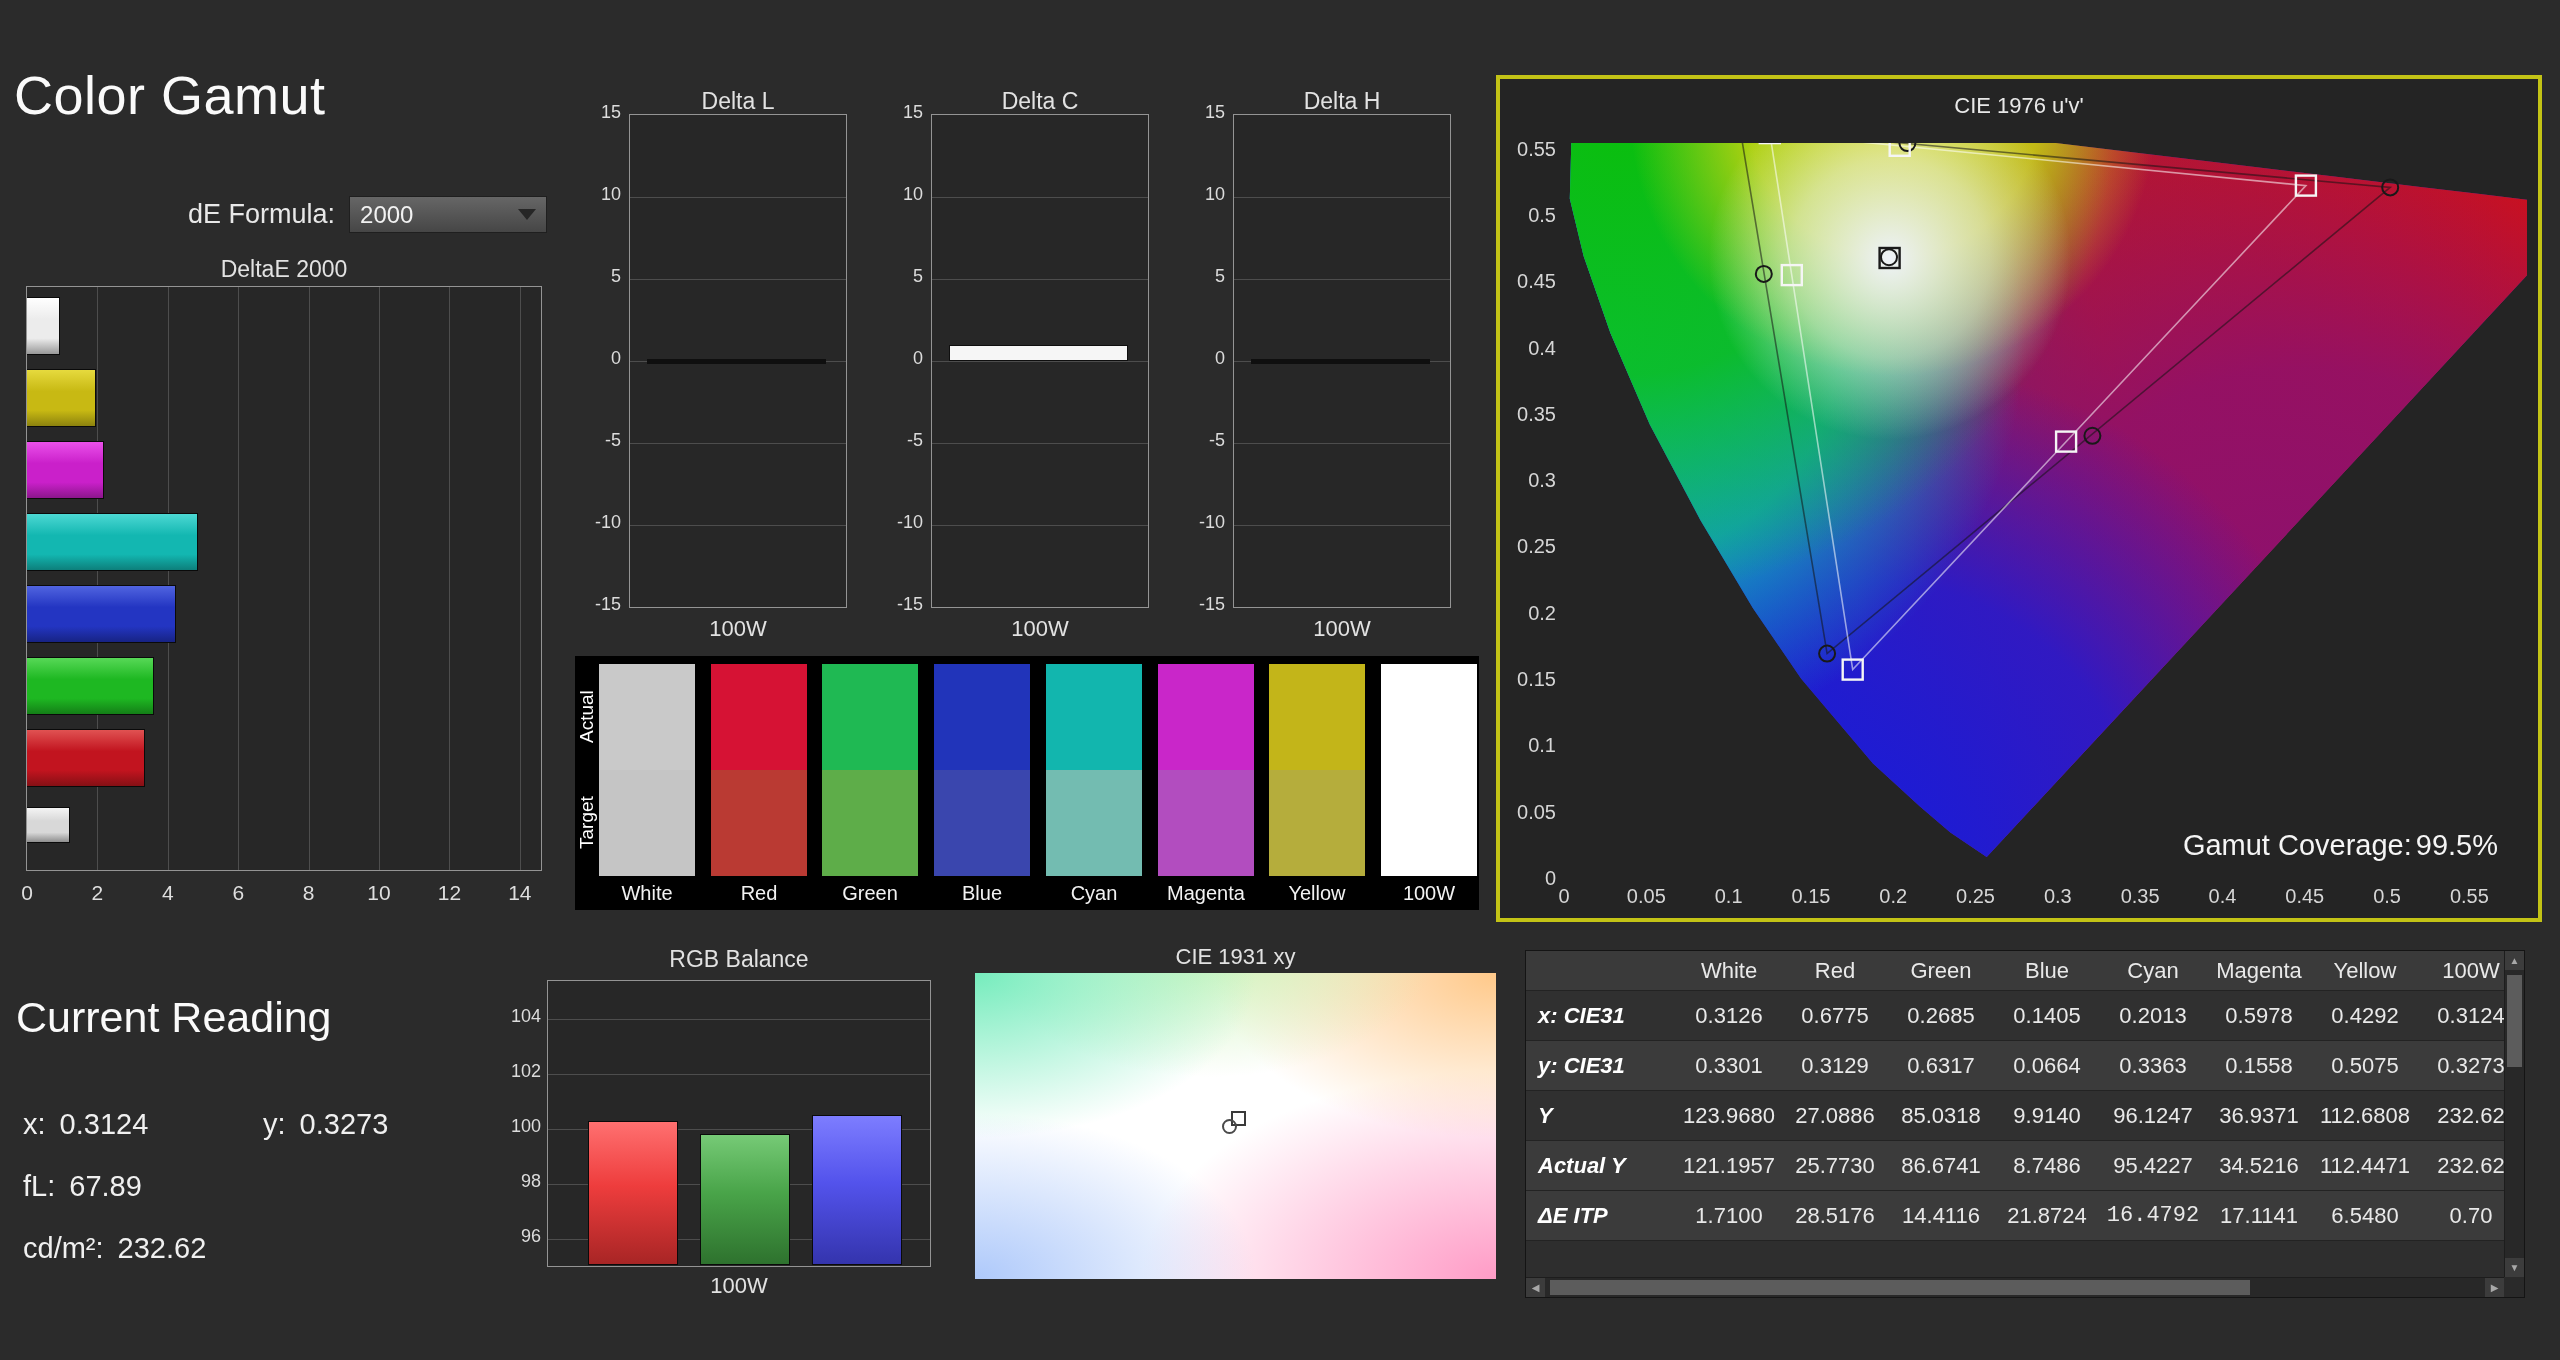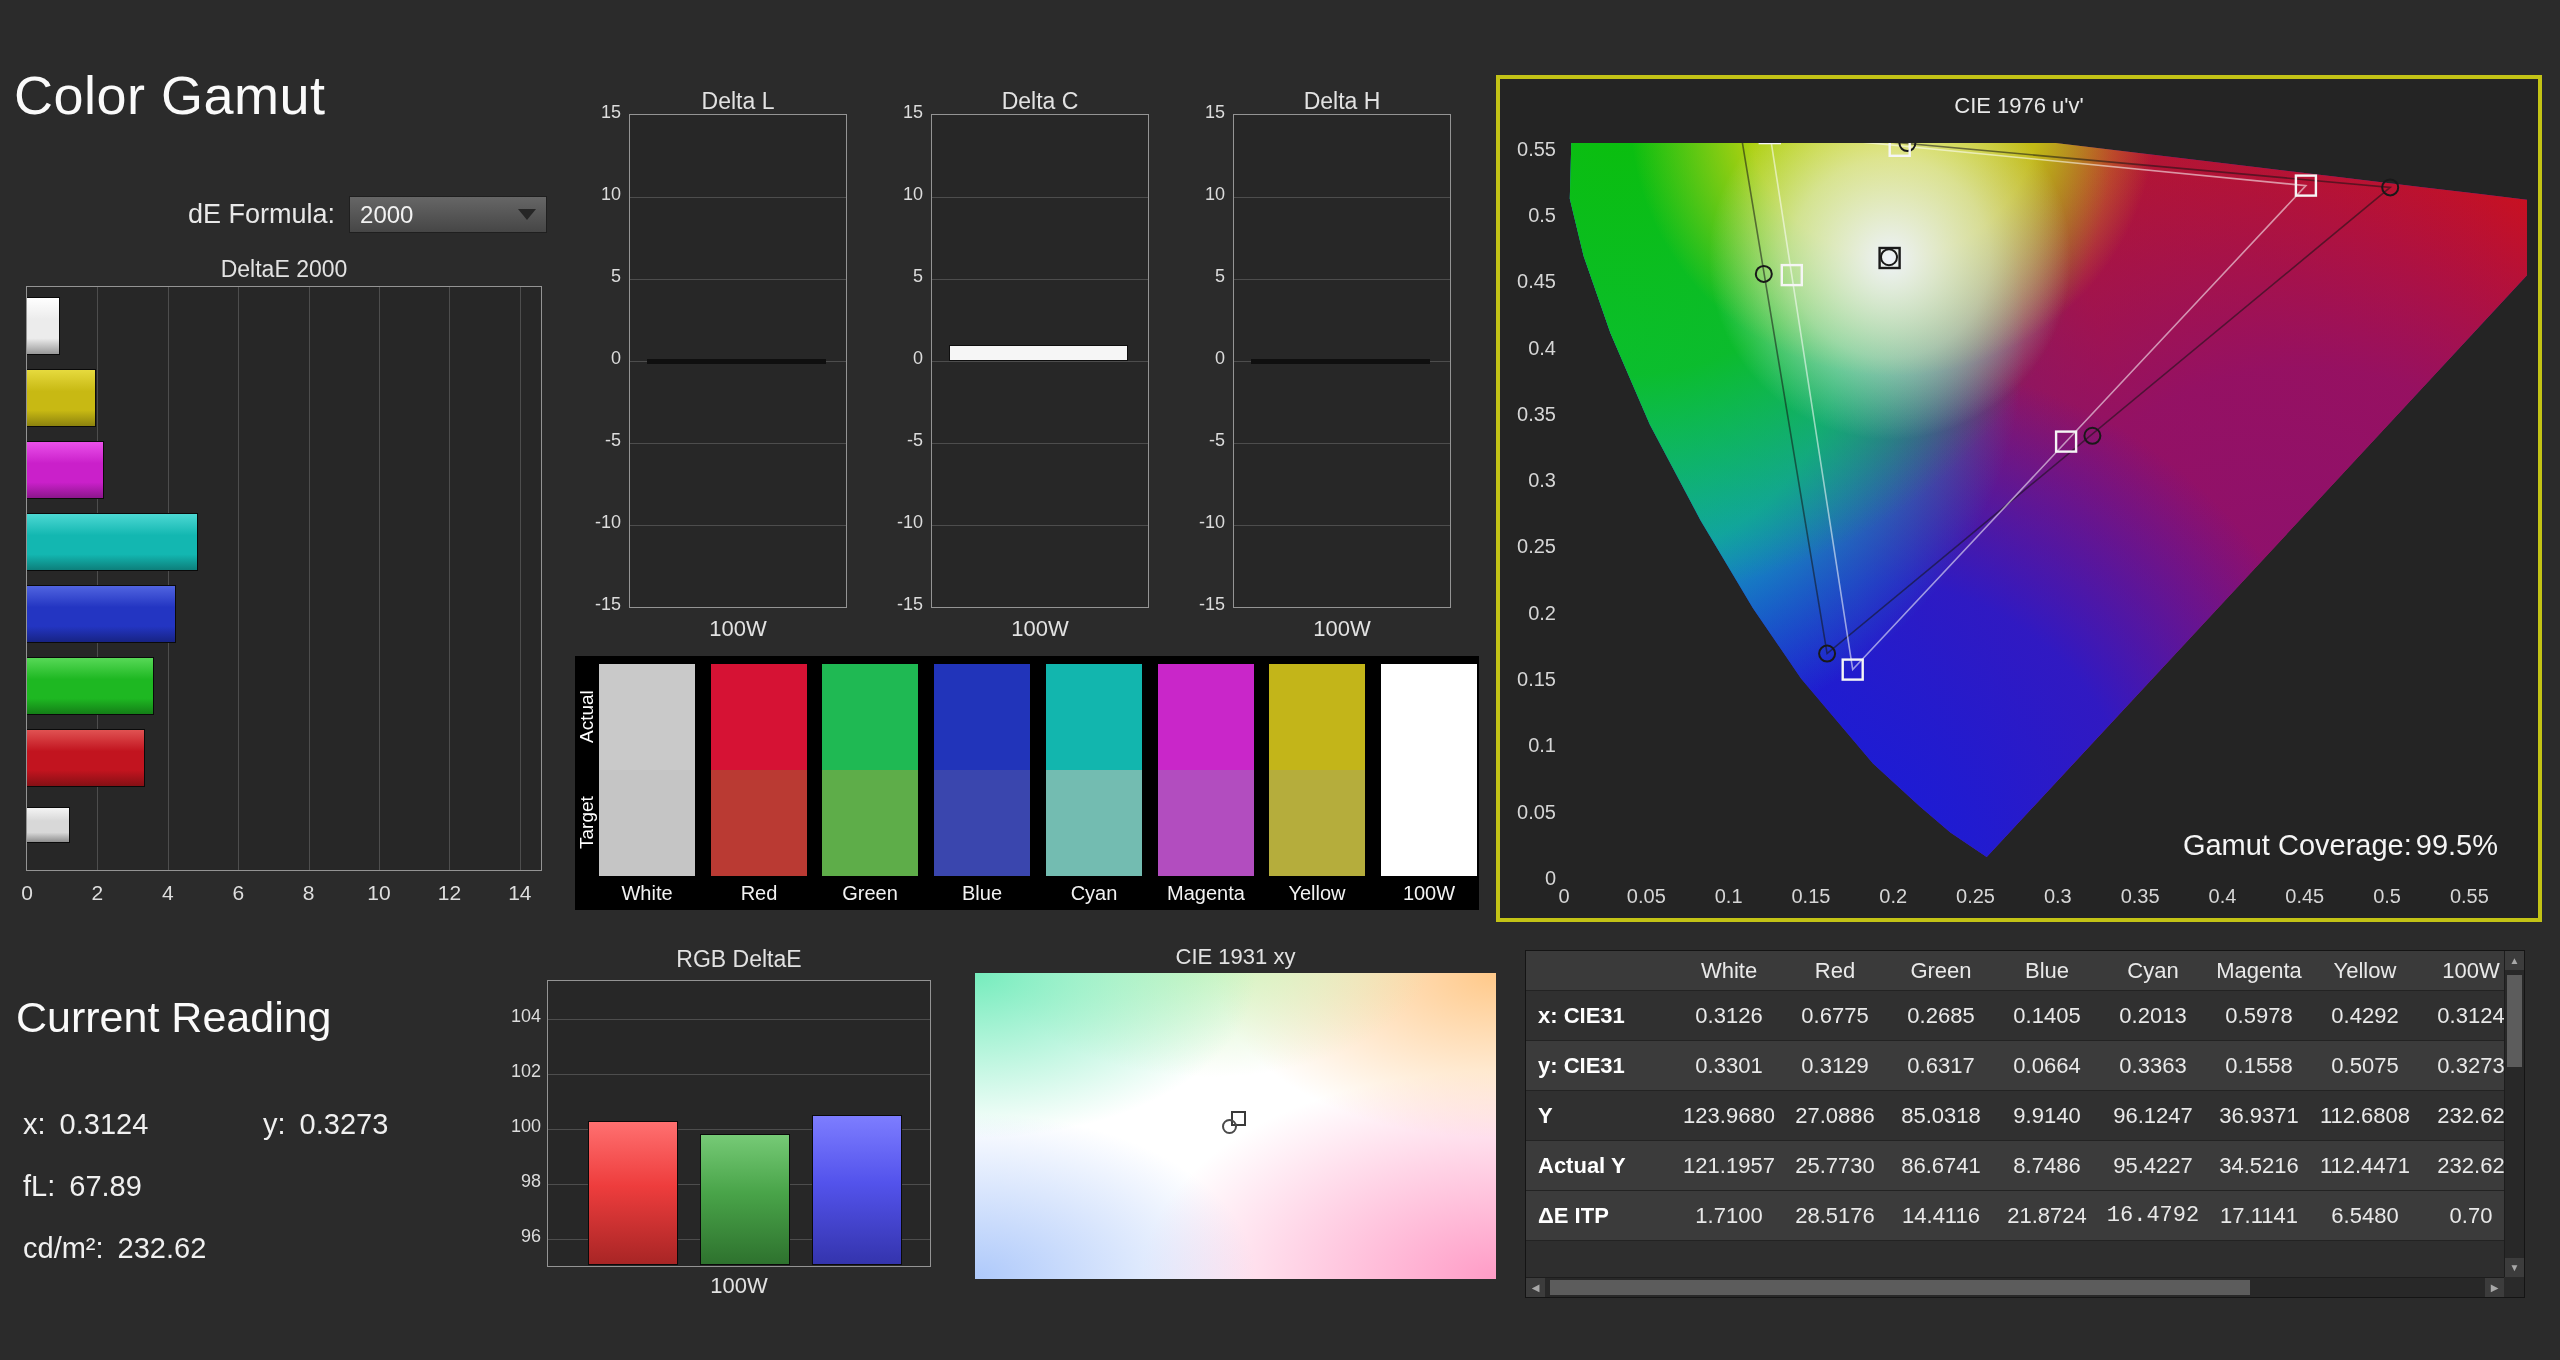--- a/index.html
+++ b/index.html
@@ -82,21 +82,21 @@
   #cie-xy-marker-square { position:absolute; width:15px; height:15px; border:2px solid #3a3a3a; }
   #cie-xy-marker-circle { position:absolute; width:15px; height:15px; border:2px solid #4a4a4a; border-radius:50%; }
 
   #table-panel { position:absolute; left:1525px; top:950px; width:1000px; height:348px; background:#2e2e2e; border:1px solid #141414; }
   #table-scroll { position:absolute; left:0; top:0; width:978px; height:326px; overflow:hidden; }
   .trow { display:flex; height:50px; border-bottom:1px solid #232323; }
   .thead { height:40px; background:#3a3a3a; }
   .odd { background:#303030; }
   .even { background:#3b3b3b; }
   .tcell { flex:none; display:flex; align-items:center; justify-content:center; font-size:22px; color:#e9e9e9; overflow:hidden; white-space:nowrap; }
-  .tlabel { justify-content:flex-start; padding-left:12px; font-weight:bold; color:#ffffff; }
+  .tlabel { justify-content:flex-start; padding-left:12px; font-weight:bold; color:#ffffff;font-style:italic; }
   #vscroll { position:absolute; right:0; top:0; width:20px; height:326px; background:#282828; border-left:1px solid #1d1d1d; }
   #hscroll { position:absolute; left:0; bottom:0; width:978px; height:20px; background:#282828; border-top:1px solid #1d1d1d; }
   #sb-corner { position:absolute; right:0; bottom:0; width:20px; height:20px; background:#2a2a2a; }
   .sbtn { position:absolute; width:19px; height:19px; background:#3c3c3c; color:#a8a8a8; font-size:10px; display:flex; align-items:center; justify-content:center; }
   .sthumb { position:absolute; background:#5c5c5c; }
   #vthumb { left:2px; width:15px; top:24px; height:92px; }
   #hthumb { top:2px; height:15px; left:24px; width:700px; }
 </style>
 </head>
 <body>
@@ -360,21 +360,21 @@
   </div>
   <div id="cr-fl" class="cr-line">
     <span>fL:</span>
     <span>67.89</span>
   </div>
   <div id="cr-cd" class="cr-line">
     <span>cd/m²:</span>
     <span>232.62</span>
   </div>
 
-  <div id="rgb-title" class="chart-title">RGB DeltaE</div>
+  <div id="rgb-title" class="chart-title">RGB Balance</div>
   <div id="rgb-yticks" class="ytick-col">
       <div class="ytick" style="top: 26.3654px;">104</div>
       <div class="ytick" style="top: 81.1731px;">102</div>
       <div class="ytick" style="top: 135.981px;">100</div>
       <div class="ytick" style="top: 190.788px;">98</div>
       <div class="ytick" style="top: 245.596px;">96</div>
     </div>
   <div id="rgb-plot" class="plot">
       <div class="hgrid" style="top: 38.3654px;"></div>
       <div class="hgrid" style="top: 93.1731px;"></div>

